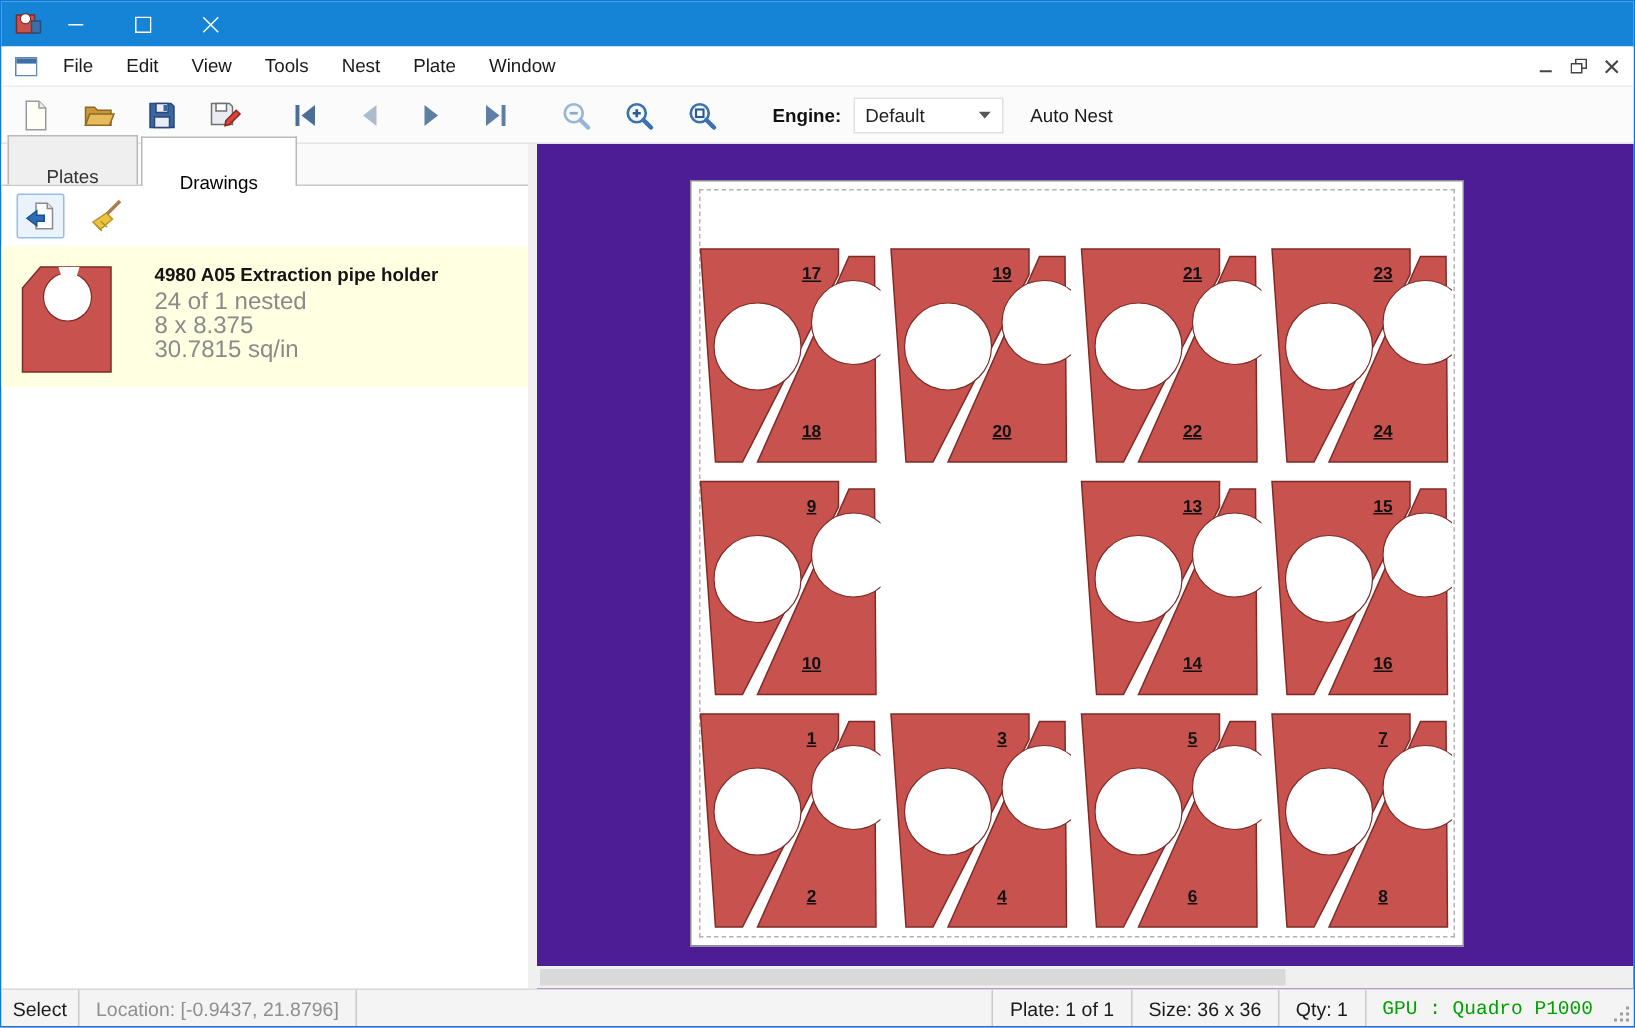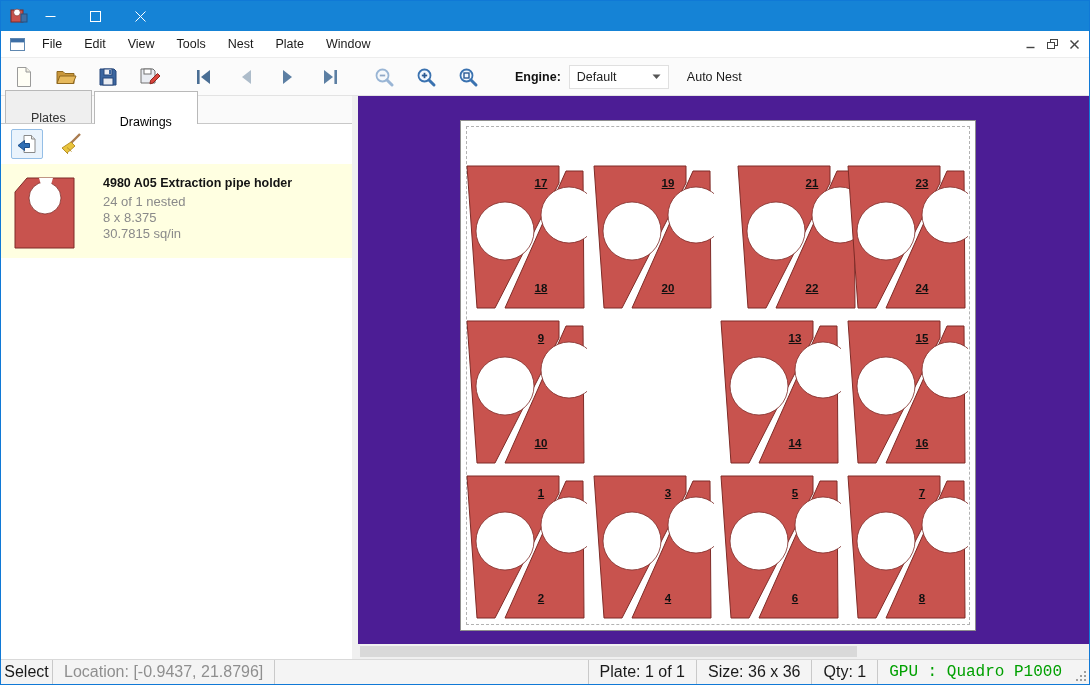--- a/index.html
+++ b/index.html
@@ -38,38 +38,38 @@
   .sidebar { width:351px; background:#FFF; display:flex; flex-direction:column; }
   .tabstrip { display:flex; align-items:flex-end; height:28px; background:#FAFAFA; border-bottom:1px solid #C8C8C8; padding-left:2px; flex:0 0 auto; }
   .tab { height:23px; line-height:23px; padding:16px 25px; background:#EFEFEF; border:1px solid #B9B9B9; border-bottom:none; margin-left:2px; font-size:12.5px; color:#333; }
   .tab.active { height:28px; line-height:28px; background:#FFF; margin-bottom:-1px; color:#000; }
   .side-tools { height:40px; display:flex; align-items:center; gap:12px; padding:0 10px; flex:0 0 auto; }
   .tool-btn { width:32px; height:30px; display:flex; align-items:center; justify-content:center; }
   .tool-btn.framed { border:1px solid #94BEE6; background:#EAF3FC; border-radius:2px; }
   .drawing-item { display:flex; padding:8px 10px; background:#FFFFE1; align-items:flex-start; }
   .thumb { width:64px; height:74px; margin:4px 26px 0 2px; flex:0 0 auto; }
   .dtitle { font-weight:bold; font-size:12.5px; color:#141414; margin:4px 0 4px 0; }
-  .dmeta { font-size:13px; color:#8A8A8A; line-height:16px; }
+  .dmeta { font-size:16px; color:#8A8A8A; line-height:16px; }
 
   .splitter { width:6px; background:#F0F0F0; flex:0 0 auto; }
 
   
   .canvas { flex:1; background:#4c1d95; position:relative; overflow:hidden; }
   .plate { position:absolute; left:102px; top:24px; width:516px; height:511px; background:#FFF; border:1px solid #8E8E8E; }
   .plate-margin { position:absolute; left:5px; top:5px; right:5px; bottom:5px; border:1px dashed #B2B2B2; }
   .cells { position:absolute; left:0; top:0; right:0; bottom:0; }
   .cell { position:absolute; width:122px; height:148px; }
   .plbl { position:absolute; left:60px; width:32px; text-align:center; font-size:11.5px; font-weight:bold; text-decoration:underline; color:#101010; }
   .plbl.t { top:14px; }
   .plbl.b { top:119px; }
   .hscroll { position:absolute; left:0; right:0; bottom:0; height:15px; background:#F0F0F0; }
   .hthumb { position:absolute; left:2px; top:2px; bottom:2px; width:68%; background:#D9D9D9; }
 
   
-  .statusbar { height:25px; background:#F4F4F4; border-top:1px solid #D9D9D9; display:flex; align-items:stretch; font-size:16px; color:#1a1a1a; flex:0 0 auto; }
+  .statusbar { height:25px; background:#F4F4F4; border-top:1px solid #D9D9D9; display:flex; align-items:stretch; font-size:13px; color:#1a1a1a; flex:0 0 auto; }
   .scell { display:flex; align-items:center; padding:0 11px; }
   .scell.mode { width:52px; justify-content:center; border-right:1px solid #C9C9C9; }
   .scell.loc { color:#8F8F8F; border-right:1px solid #C9C9C9; }
   .sspacer { flex:1; }
   .scell.r { border-left:1px solid #C9C9C9; }
   .grip { width:16px; display:flex; align-items:flex-end; justify-content:flex-end; padding:0 2px 2px 0; }
 </style>
 </head>
 <body>
 
@@ -275,21 +275,21 @@
                 <path d="M40 145 L101 8 L118 8 L119 145 Z" fill="#C8534E" stroke="#7E2B27"></path>
                 <circle cx="40" cy="68" r="29" fill="#FFFFFF" stroke="#7E2B27" stroke-width="0.8"></circle>
                 <circle cx="104" cy="52" r="28" fill="#FFFFFF" stroke="#7E2B27" stroke-width="0.8"></circle>
               </svg><div class="plbl t">17</div><div class="plbl b">18</div></div>
             <div class="cell" style="left: 131px; top: 42px;"><svg width="122" height="148" viewBox="0 0 122 148">
                 <path d="M2 3 L94 3 L94 20 L30 145 L12 145 Z" fill="#C8534E" stroke="#7E2B27"></path>
                 <path d="M40 145 L101 8 L118 8 L119 145 Z" fill="#C8534E" stroke="#7E2B27"></path>
                 <circle cx="40" cy="68" r="29" fill="#FFFFFF" stroke="#7E2B27" stroke-width="0.8"></circle>
                 <circle cx="104" cy="52" r="28" fill="#FFFFFF" stroke="#7E2B27" stroke-width="0.8"></circle>
               </svg><div class="plbl t">19</div><div class="plbl b">20</div></div>
-            <div class="cell" style="left: 275px; top: 42px; text-decoration: underline;"><svg width="122" height="148" viewBox="0 0 122 148">
+            <div class="cell" style="left: 258px; top: 42px; text-decoration: underline;"><svg width="122" height="148" viewBox="0 0 122 148">
                 <path d="M2 3 L94 3 L94 20 L30 145 L12 145 Z" fill="#C8534E" stroke="#7E2B27"></path>
                 <path d="M40 145 L101 8 L118 8 L119 145 Z" fill="#C8534E" stroke="#7E2B27"></path>
                 <circle cx="40" cy="68" r="29" fill="#FFFFFF" stroke="#7E2B27" stroke-width="0.8"></circle>
                 <circle cx="104" cy="52" r="28" fill="#FFFFFF" stroke="#7E2B27" stroke-width="0.8"></circle>
               </svg><div class="plbl t">21</div><div class="plbl b">22</div></div>
             <div class="cell" style="left: 385px; top: 42px;"><svg width="122" height="148" viewBox="0 0 122 148">
                 <path d="M2 3 L94 3 L94 20 L30 145 L12 145 Z" fill="#C8534E" stroke="#7E2B27"></path>
                 <path d="M40 145 L101 8 L118 8 L119 145 Z" fill="#C8534E" stroke="#7E2B27"></path>
                 <circle cx="40" cy="68" r="29" fill="#FFFFFF" stroke="#7E2B27" stroke-width="0.8"></circle>
                 <circle cx="104" cy="52" r="28" fill="#FFFFFF" stroke="#7E2B27" stroke-width="0.8"></circle>

